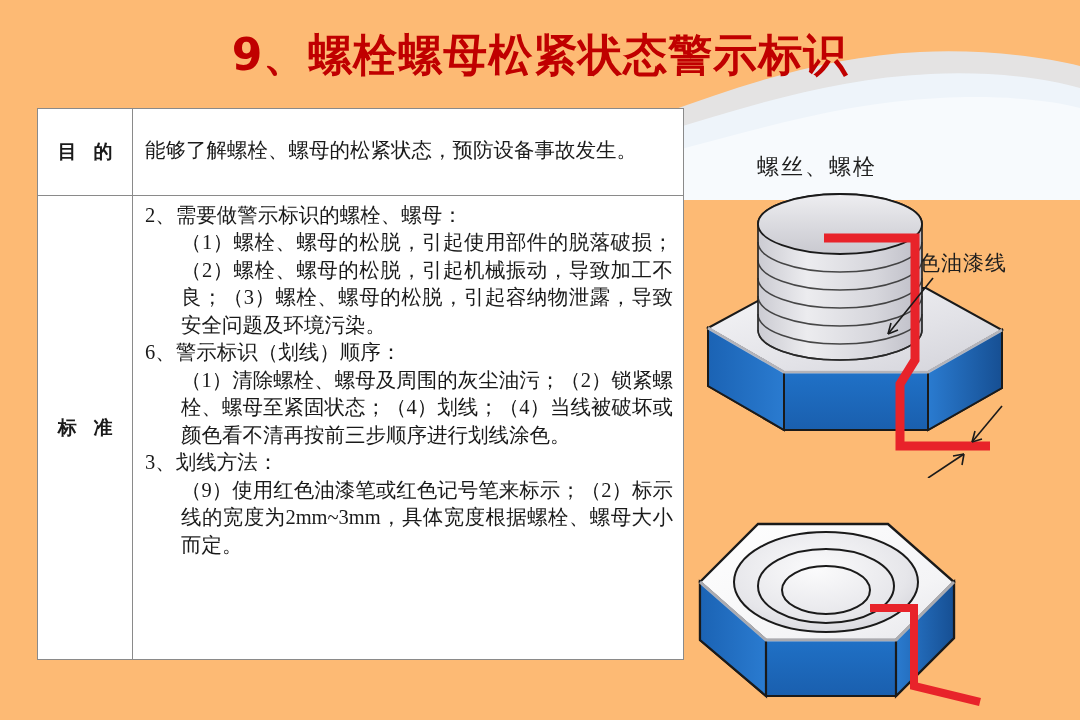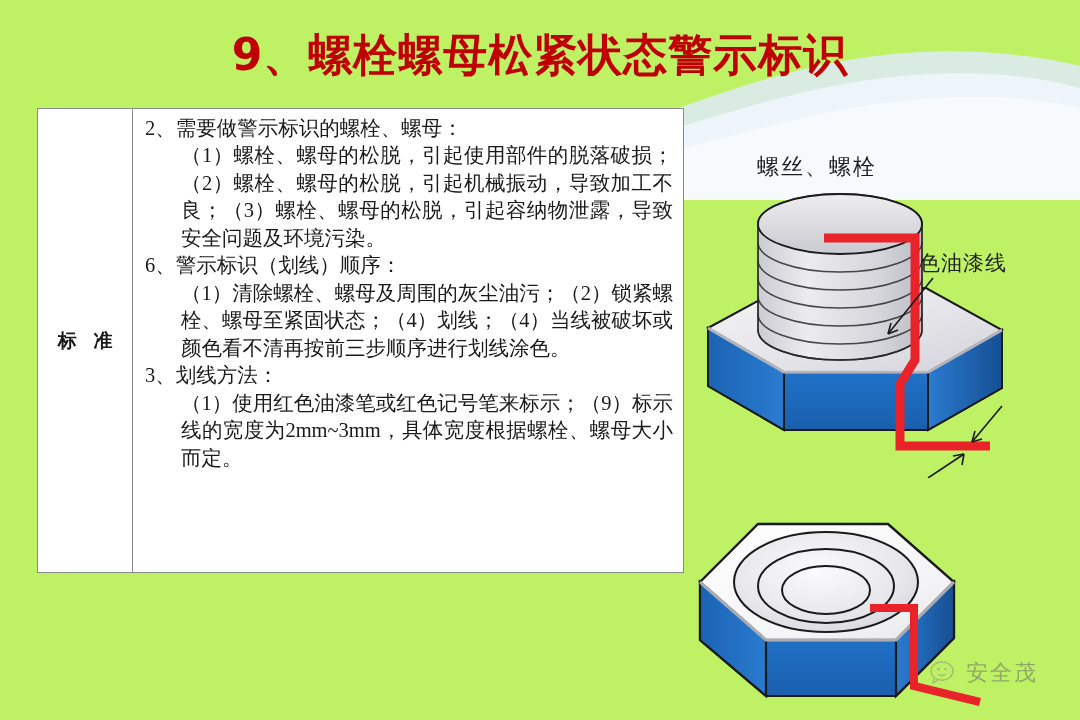--- a/index.html
+++ b/index.html
@@ -4,21 +4,21 @@
 <title>螺栓螺母松紧状态警示标识</title>
 <style>
   html,body{margin:0;padding:0;}
   body{
     width:1080px;height:720px;
     background:#ffffff;
     font-family:"Liberation Serif","DejaVu Serif",serif;
     overflow:hidden;
     position:relative;
   }
-  .slide{position:absolute;inset:0;overflow:hidden;background:#bef264;}
+  .slide{position:absolute;inset:0;overflow:hidden;background:#fdba74;}
 
   
   .bg-wave{position:absolute;top:0;right:0;width:520px;height:200px;pointer-events:none;}
 
   
   .title{
     position:absolute;left:0;right:0;top:26px;
     text-align:center;
     font-family:"DejaVu Sans","Liberation Sans",sans-serif;
     font-weight:bold;
@@ -97,29 +97,35 @@
   <svg class="bg-wave" viewBox="0 0 520 200" preserveAspectRatio="none">
     <path d="M0,150 C120,110 230,58 360,52 C420,49 480,56 520,66 L520,200 L0,200 Z" fill="#dfeaf7" opacity="0.85"></path>
     <path d="M0,162 C130,128 240,80 370,74 C430,71 485,78 520,88 L520,200 L0,200 Z" fill="#eef4fb" opacity="0.95"></path>
     <path d="M0,178 C140,150 250,104 380,98 C440,95 490,100 520,108 L520,200 L0,200 Z" fill="#f7fafd"></path>
   </svg>
 
   <div class="title">9、螺栓螺母松紧状态警示标识</div>
 
   <table class="spec-table">
     <tbody>
+      <tr class="r1">
+        <td class="label">目 的</td>
+        <td class="body">
+          <p class="para">能够了解螺栓、螺母的松紧状态，预防设备事故发生。</p>
+        </td>
+      </tr>
       <tr class="r3">
         <td class="label">标 准</td>
         <td class="body">
           <p class="para">2、需要做警示标识的螺栓、螺母：</p>
           <p class="para ind">（1）螺栓、螺母的松脱，引起使用部件的脱落破损；（2）螺栓、螺母的松脱，引起机械振动，导致加工不良；（3）螺栓、螺母的松脱，引起容纳物泄露，导致安全问题及环境污染。</p>
           <p class="para">6、警示标识（划线）顺序：</p>
           <p class="para ind">（1）清除螺栓、螺母及周围的灰尘油污；（2）锁紧螺栓、螺母至紧固状态；（4）划线；（4）当线被破坏或颜色看不清再按前三步顺序进行划线涂色。</p>
           <p class="para">3、划线方法：</p>
-          <p class="para ind">（1）使用红色油漆笔或红色记号笔来标示；（9）标示线的宽度为2mm~3mm，具体宽度根据螺栓、螺母大小而定。</p>
+          <p class="para ind">（9）使用红色油漆笔或红色记号笔来标示；（2）标示线的宽度为2mm~3mm，具体宽度根据螺栓、螺母大小而定。</p>
         </td>
       </tr>
     </tbody>
   </table>
 
   <div class="illus">
 
     <div class="cap cap-bolt">螺丝、螺栓</div>
     <div class="cap cap-red">红色油漆线</div>
 
@@ -228,24 +234,14 @@
       <path d="M8,92 L74,150 L204,150 L262,92" fill="none" stroke="#cfcfd6" stroke-width="3" opacity=".8"></path>
 
       <ellipse cx="134" cy="92" rx="92" ry="50" fill="url(#holeG)" stroke="#1a1a1a" stroke-width="2"></ellipse>
       <ellipse cx="134" cy="96" rx="68" ry="37" fill="none" stroke="#1a1a1a" stroke-width="2"></ellipse>
       <ellipse cx="134" cy="100" rx="44" ry="24" fill="none" stroke="#1a1a1a" stroke-width="2"></ellipse>
 
       <polyline points="178,118 222,118 222,196 288,212" fill="none" stroke="#E8232A" stroke-width="8" stroke-linejoin="miter" stroke-linecap="butt"></polyline>
     </svg>
   </div>
 
-  <div class="watermark">
-    <svg width="30" height="26" viewBox="0 0 30 26">
-      <ellipse cx="12" cy="11" rx="11" ry="9.2" fill="none" stroke="#8e8e8e" stroke-width="1.4"></ellipse>
-      <path d="M4,18 L3,23 L8,20" fill="none" stroke="#8e8e8e" stroke-width="1.4"></path>
-      <circle cx="8.5" cy="9" r="1.3" fill="#8e8e8e"></circle>
-      <circle cx="15.5" cy="9" r="1.3" fill="#8e8e8e"></circle>
-      <path d="M8,14 Q12,17 16,14" fill="none" stroke="#8e8e8e" stroke-width="1.3"></path>
-    </svg>
-    <span class="wm-text">安全茂</span>
-  </div>
 
 </div>
 
 </body></html>

